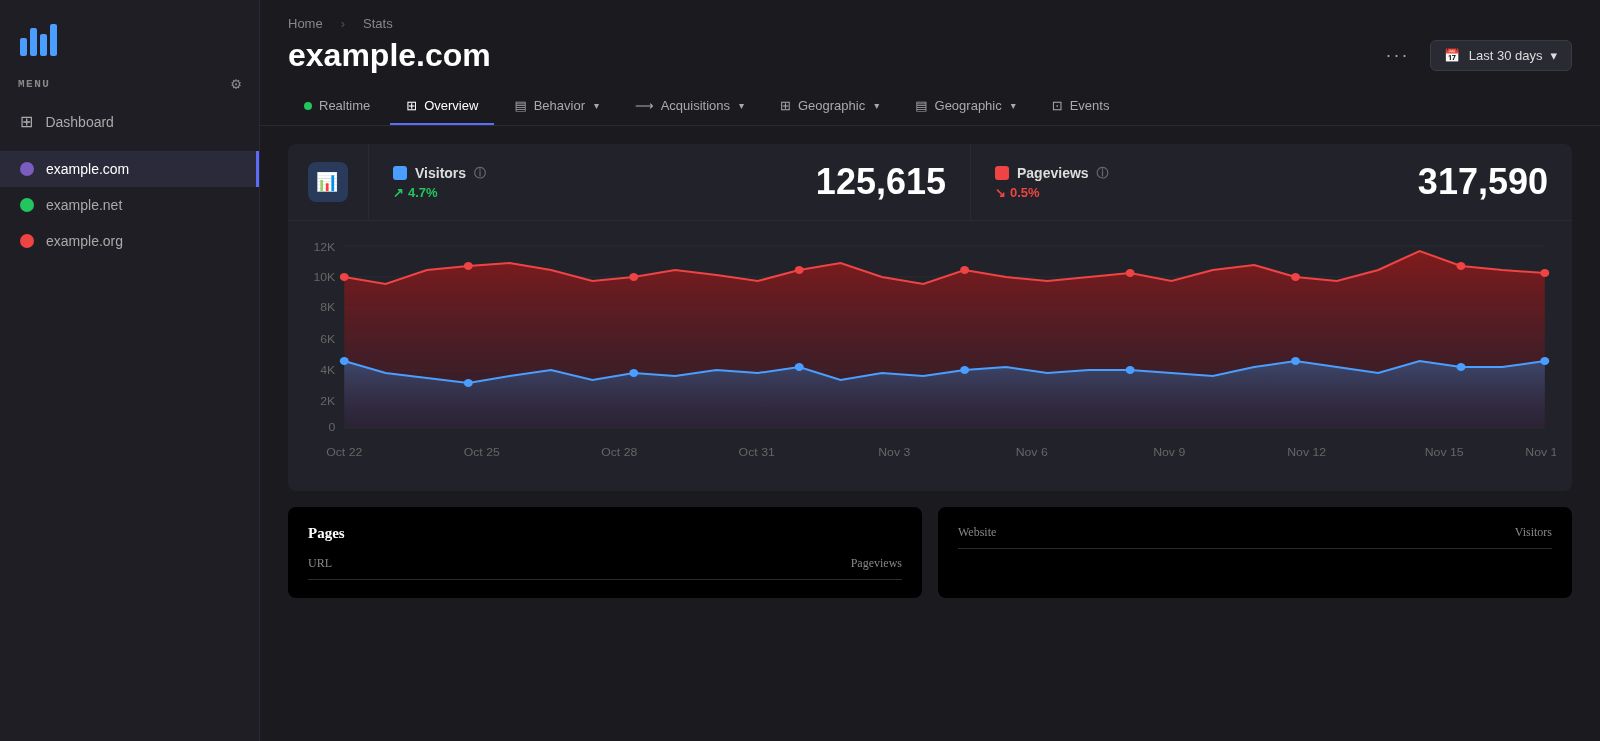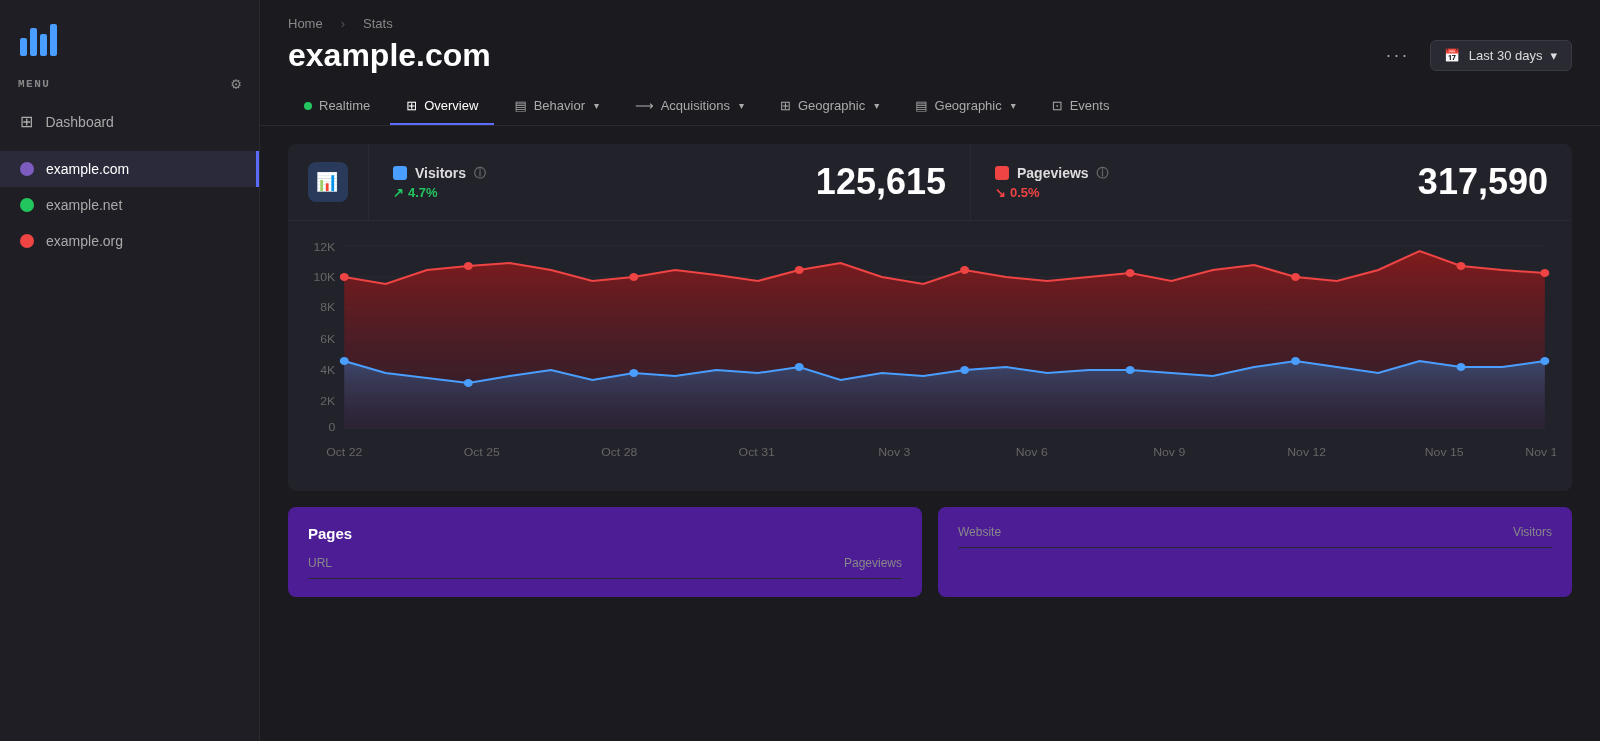--- a/index.html
+++ b/index.html
@@ -259,23 +259,24 @@
       position: relative;
     }
 
     
     .bottom-cards {
       display: grid;
       grid-template-columns: 1fr 1fr;
       gap: 16px;
     }
     .bottom-card {
-      background: #4c1d95;
+      background: #000000;
       border-radius: 8px;
       padding: 18px 20px;
+      font-family: Liberation Serif, serif;
     }
     .bottom-card-title {
       font-size: 15px;
       font-weight: 700;
       color: #fff;
       margin-bottom: 14px;
     }
     .table-header {
       display: flex;
       justify-content: space-between;

